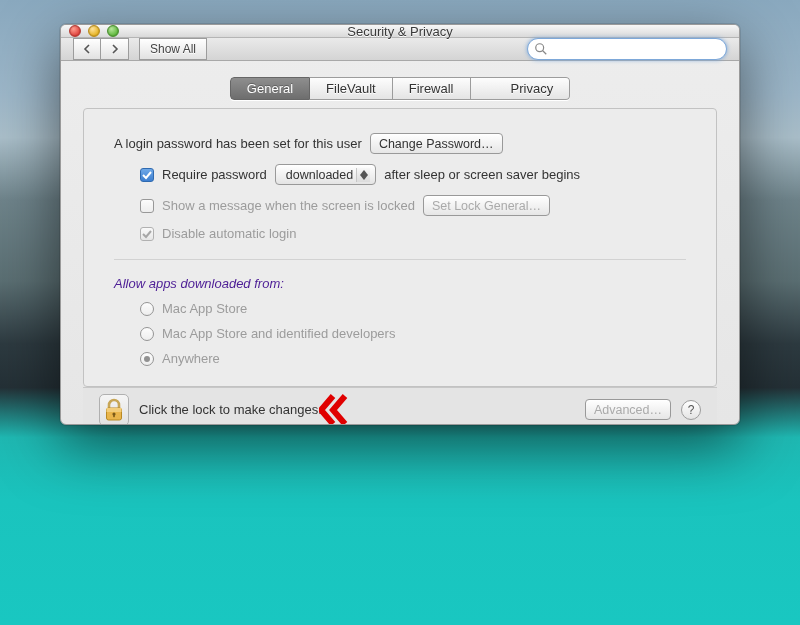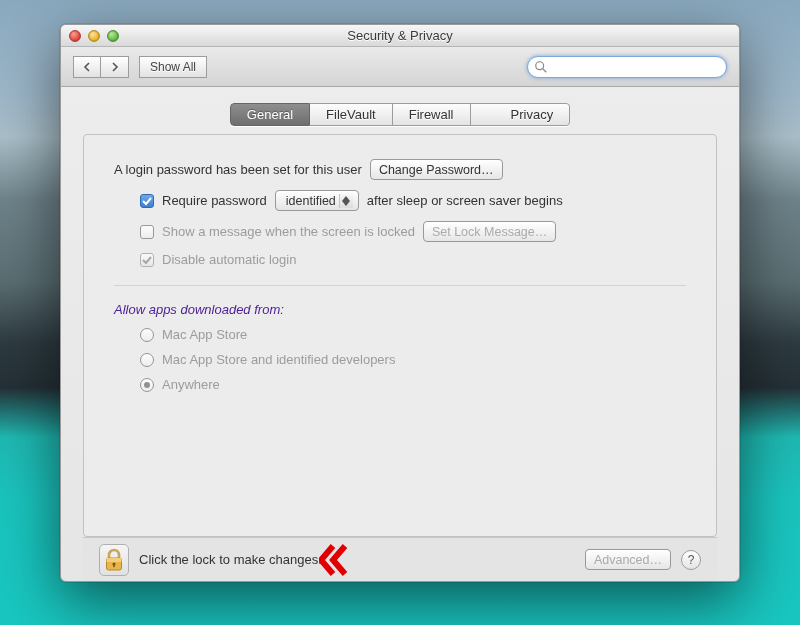--- a/index.html
+++ b/index.html
@@ -13,21 +13,21 @@
       linear-gradient(180deg,
         #8aa9bf 0%, #9cb6c8 15%, #a9bec9 22%,
         #6e838a 32%, #5a6e72 45%,
         #2d3a40 55%, #243036 62%,
         #1fb8b2 70%, #1ac4be 80%, #19c7c1 100%);
     display: flex; align-items: flex-start; justify-content: center;
     padding-top: 24px;
   }
   .window {
     width: 680px;
-    height: 558px;
+    height: 401px;
     background: linear-gradient(#ededed, #e6e6e6);
     border: 1px solid #9a9a9a;
     border-radius: 6px;
     box-shadow: 0 20px 60px rgba(0,0,0,0.55), 0 0 0 1px rgba(0,0,0,0.1);
     display: flex; flex-direction: column;
     overflow: hidden;
   }
   .titlebar {
     height: 22px;
     background: linear-gradient(#f7f7f7, #d9d9d9);
@@ -235,39 +235,39 @@
       </div>
 
       <div class="row indent">
         <span class="chk on">
           <svg viewBox="0 0 10 10">
               <path d="M1 5 L4 8 L9 2" fill="none" stroke="#fff" stroke-width="2"></path>
             </svg>
         </span>
         <span class="lbl">Require password</span>
         <span class="select">
-          <span>identified</span>
+          <span>downloaded</span>
           <span class="caret">
             <svg viewBox="0 0 8 5">
                 <path d="M0 5 L4 0 L8 5 Z" fill="#555"></path>
               </svg>
             <svg viewBox="0 0 8 5">
                 <path d="M0 0 L4 5 L8 0 Z" fill="#555"></path>
               </svg>
           </span>
         </span>
         <span class="lbl">after sleep or screen saver begins</span>
       </div>
 
       <div class="row indent">
         <span class="chk dis">
           
         </span>
         <span class="lbl dis">Show a message when the screen is locked</span>
-        <span class="pushbtn disabled">Set Lock Message…</span>
+        <span class="pushbtn disabled">Set Lock General…</span>
       </div>
 
       <div class="row indent">
         <span class="chk dis on" style="background:linear-gradient(#fdfdfd,#e6e6e6); border-color:#a7a7a7;">
           <svg viewBox="0 0 10 10" style="display:block;">
               <path d="M1 5 L4 8 L9 2" fill="none" stroke="#9c9c9c" stroke-width="2"></path>
             </svg>
         </span>
         <span class="lbl dis">Disable automatic login</span>
       </div>

